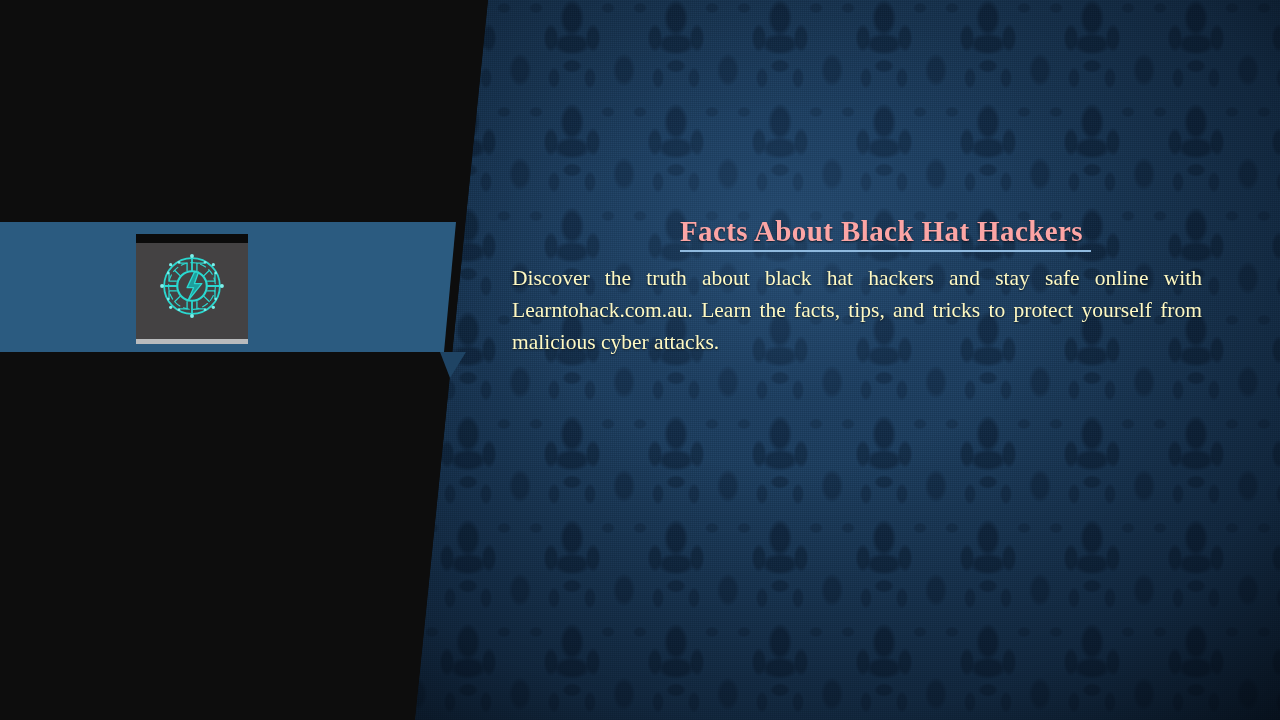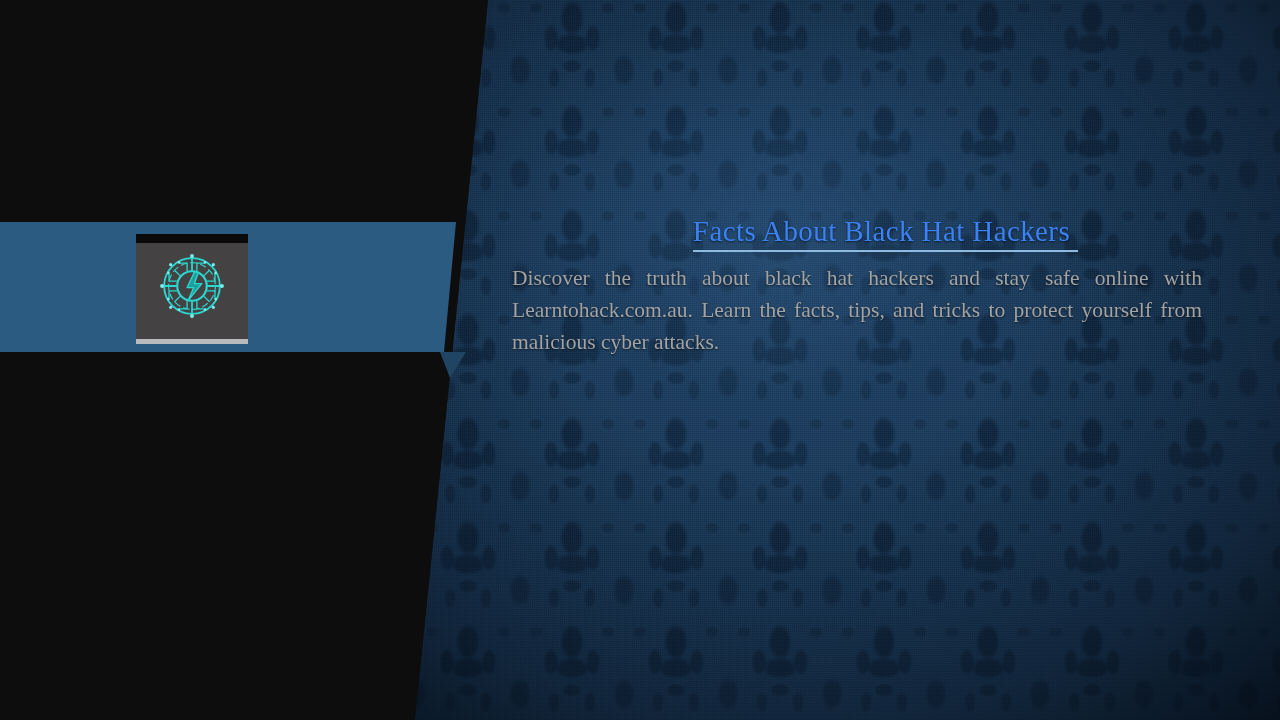--- a/index.html
+++ b/index.html
@@ -128,38 +128,38 @@
   }
 
   
   .title {
     position: absolute;
     left: 500px;
     top: 182px;
     width: 740px;
     text-align: center;
     font-size: 29px;
-    font-weight: normal;
+    font-weight: bold;
     letter-spacing: .4px;
-    color: #3b82f6;
+    color: #fca5a5;
     text-shadow: 0 1px 2px rgba(0,0,0,.6);
     white-space: pre;
   }
   .title .ul {
     border-bottom: 2px solid #8fb9de;
     padding-bottom: 3px;
   }
   .body-text {
     position: absolute;
     left: 512px;
     top: 262px;
     width: 690px;
     font-size: 21.5px;
     line-height: 32px;
-    color: #a3a3a3;
+    color: #fef9c3;
     text-align: justify;
     text-shadow: 0 1px 2px rgba(0,0,0,.55);
   }
   .body-text > span { display: inline; }
 </style>
 </head>
 <body>
 
 <div id="slide">
 

